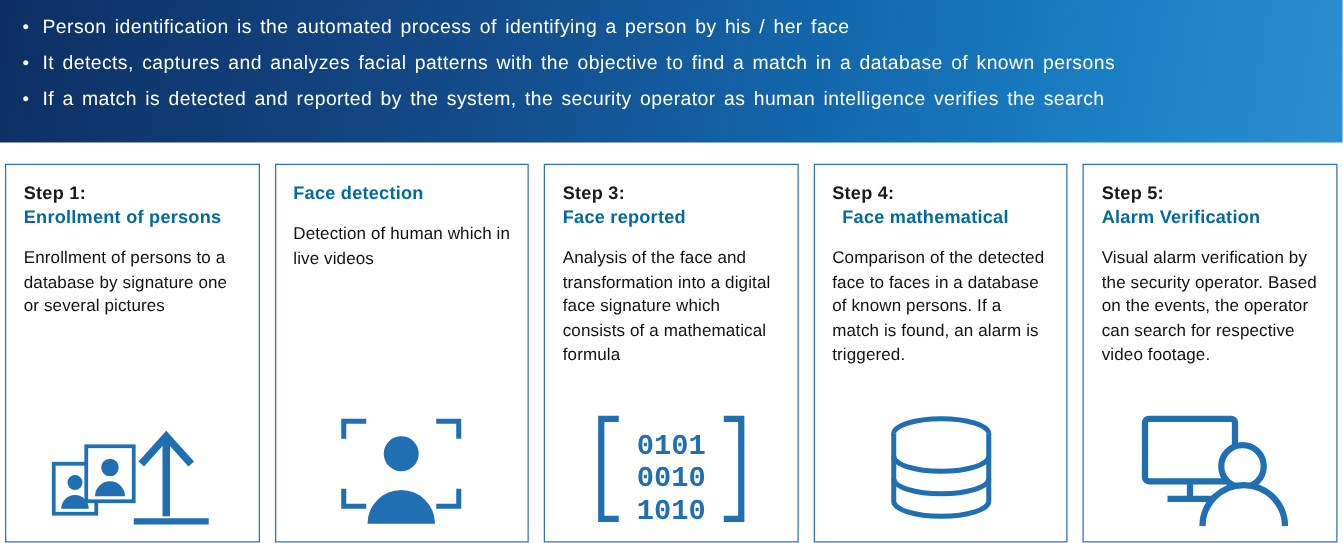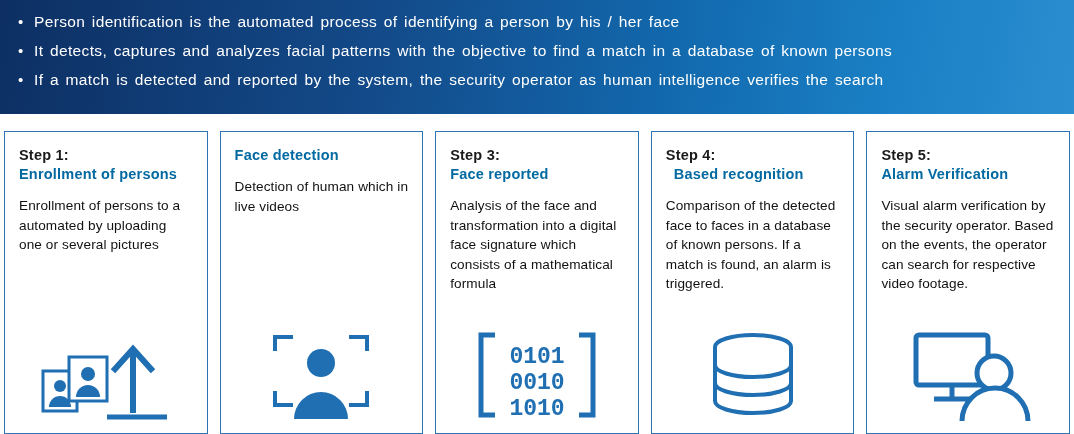--- a/index.html
+++ b/index.html
@@ -118,21 +118,21 @@
     <span class="bullet-dot">•</span>
     <span class="bullet-text">If a match is detected and reported by the system, the security operator as human intelligence verifies the search</span>
   </div>
 </div>
 
 <div class="cards">
 
   <div class="card">
     <div class="card-step">Step 1:</div>
     <div class="card-title">Enrollment of persons</div>
-    <div class="card-body">Enrollment of persons to a automated by uploading one or several pictures</div>
+    <div class="card-body">Enrollment of persons to a database by signature one or several pictures</div>
     <div class="card-icon">
       <svg width="170" height="92" viewBox="0 0 170 92">
 
         <rect x="22" y="42" width="34" height="40" fill="#ffffff" stroke="#1f6fb2" stroke-width="3"></rect>
         <circle cx="39" cy="57" r="6" fill="#1f6fb2"></circle>
         <path d="M28 78 a11 11 0 0 1 22 0 z" fill="#1f6fb2"></path>
         <rect x="48" y="28" width="38" height="44" fill="#ffffff" stroke="#1f6fb2" stroke-width="3"></rect>
         <circle cx="67" cy="45" r="7" fill="#1f6fb2"></circle>
         <path d="M55 68 a12 12 0 0 1 24 0 z" fill="#1f6fb2"></path>
 
@@ -170,21 +170,21 @@
         <path d="M112 6 L126 6 L126 86 L112 86" stroke="#1f6fb2" stroke-width="5" fill="none"></path>
         <text x="70" y="34" text-anchor="middle" font-family="Liberation Mono, monospace" font-size="23" font-weight="bold" fill="#1f6fb2">0101</text>
         <text x="70" y="60" text-anchor="middle" font-family="Liberation Mono, monospace" font-size="23" font-weight="bold" fill="#1f6fb2">0010</text>
         <text x="70" y="86" text-anchor="middle" font-family="Liberation Mono, monospace" font-size="23" font-weight="bold" fill="#1f6fb2">1010</text>
       </svg>
     </div>
   </div>
 
   <div class="card">
     <div class="card-step">Step 4:</div>
-    <div class="card-title indent">Based recognition</div>
+    <div class="card-title indent">Face mathematical</div>
     <div class="card-body">Comparison of the detected face to faces in a database of known persons. If a match is found, an alarm is triggered.</div>
     <div class="card-icon">
       <svg width="120" height="92" viewBox="0 0 120 92">
         <ellipse cx="60" cy="18" rx="38" ry="12" fill="#ffffff" stroke="#1f6fb2" stroke-width="4"></ellipse>
         <path d="M22 18 L22 72 a38 12 0 0 0 76 0 L98 18" fill="#ffffff" stroke="#1f6fb2" stroke-width="4"></path>
         <path d="M22 36 a38 12 0 0 0 76 0" fill="none" stroke="#1f6fb2" stroke-width="4"></path>
         <path d="M22 54 a38 12 0 0 0 76 0" fill="none" stroke="#1f6fb2" stroke-width="4"></path>
       </svg>
     </div>
   </div>

